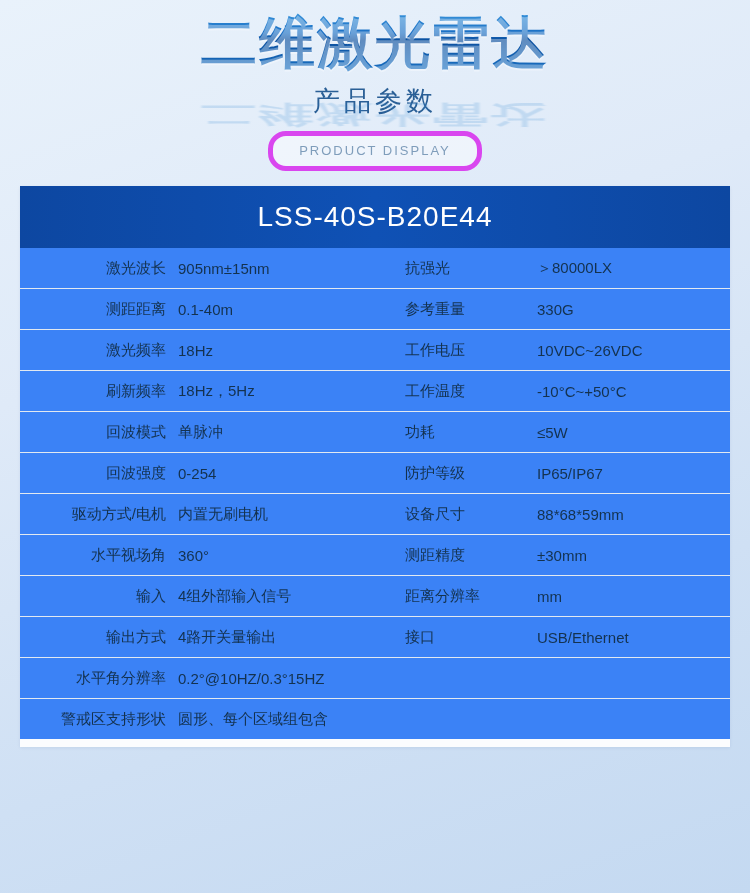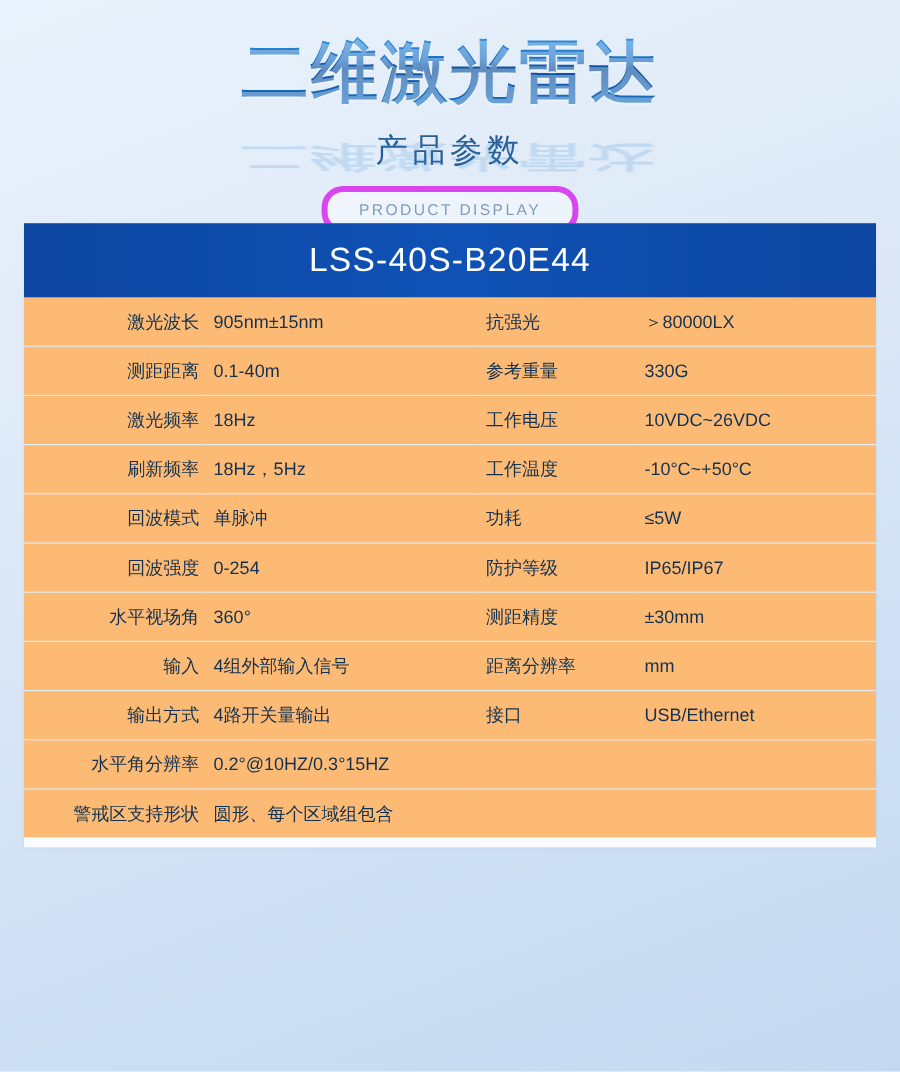--- a/index.html
+++ b/index.html
@@ -15,21 +15,21 @@
     position: relative;
   }
 
   
   .header {
     position: relative;
     height: 175px;
     text-align: center;
   }
   .main-title {
-    margin: 17px;
+    margin: 0;
     padding-top: 14px;
     font-size: 56px;
     font-weight: bold;
     letter-spacing: 2px;
     line-height: 1.05;
     background: linear-gradient(180deg, #4aa8e8 0%, #1a6fc4 45%, #0b4f9e 55%, #1c74c6 100%);
     -webkit-background-clip: text;
     background-clip: text;
     color: transparent;
     text-shadow: 0 2px 0 rgba(255,255,255,0.35);
@@ -83,21 +83,21 @@
     background: linear-gradient(90deg, #0d47a1 0%, #0f51b5 50%, #0d47a1 100%);
     color: #ffffff;
     text-align: center;
     font-size: 28px;
     letter-spacing: 1px;
     font-weight: normal;
   }
   table.spec {
     width: 100%;
     border-collapse: collapse;
-    background: #fdba74;
+    background: #3b82f6;
   }
   table.spec td {
     border-bottom: 1px solid #e2e9f1;
     font-size: 15px;
     color: #14324f;
     height: 40px;
     padding: 0 6px;
     vertical-align: middle;
   }
   td.lbl {
@@ -175,20 +175,26 @@
         <td class="lbl2">功耗</td>
         <td class="val2">≤5W</td>
       </tr>
       <tr>
         <td class="lbl">回波强度</td>
         <td class="val">0-254</td>
         <td class="lbl2">防护等级</td>
         <td class="val2">IP65/IP67</td>
       </tr>
       <tr>
+        <td class="lbl">驱动方式/电机</td>
+        <td class="val">内置无刷电机</td>
+        <td class="lbl2">设备尺寸</td>
+        <td class="val2">88*68*59mm</td>
+      </tr>
+      <tr>
         <td class="lbl">水平视场角</td>
         <td class="val">360°</td>
         <td class="lbl2">测距精度</td>
         <td class="val2">±30mm</td>
       </tr>
       <tr>
         <td class="lbl">输入</td>
         <td class="val">4组外部输入信号</td>
         <td class="lbl2">距离分辨率</td>
         <td class="val2">mm</td>

